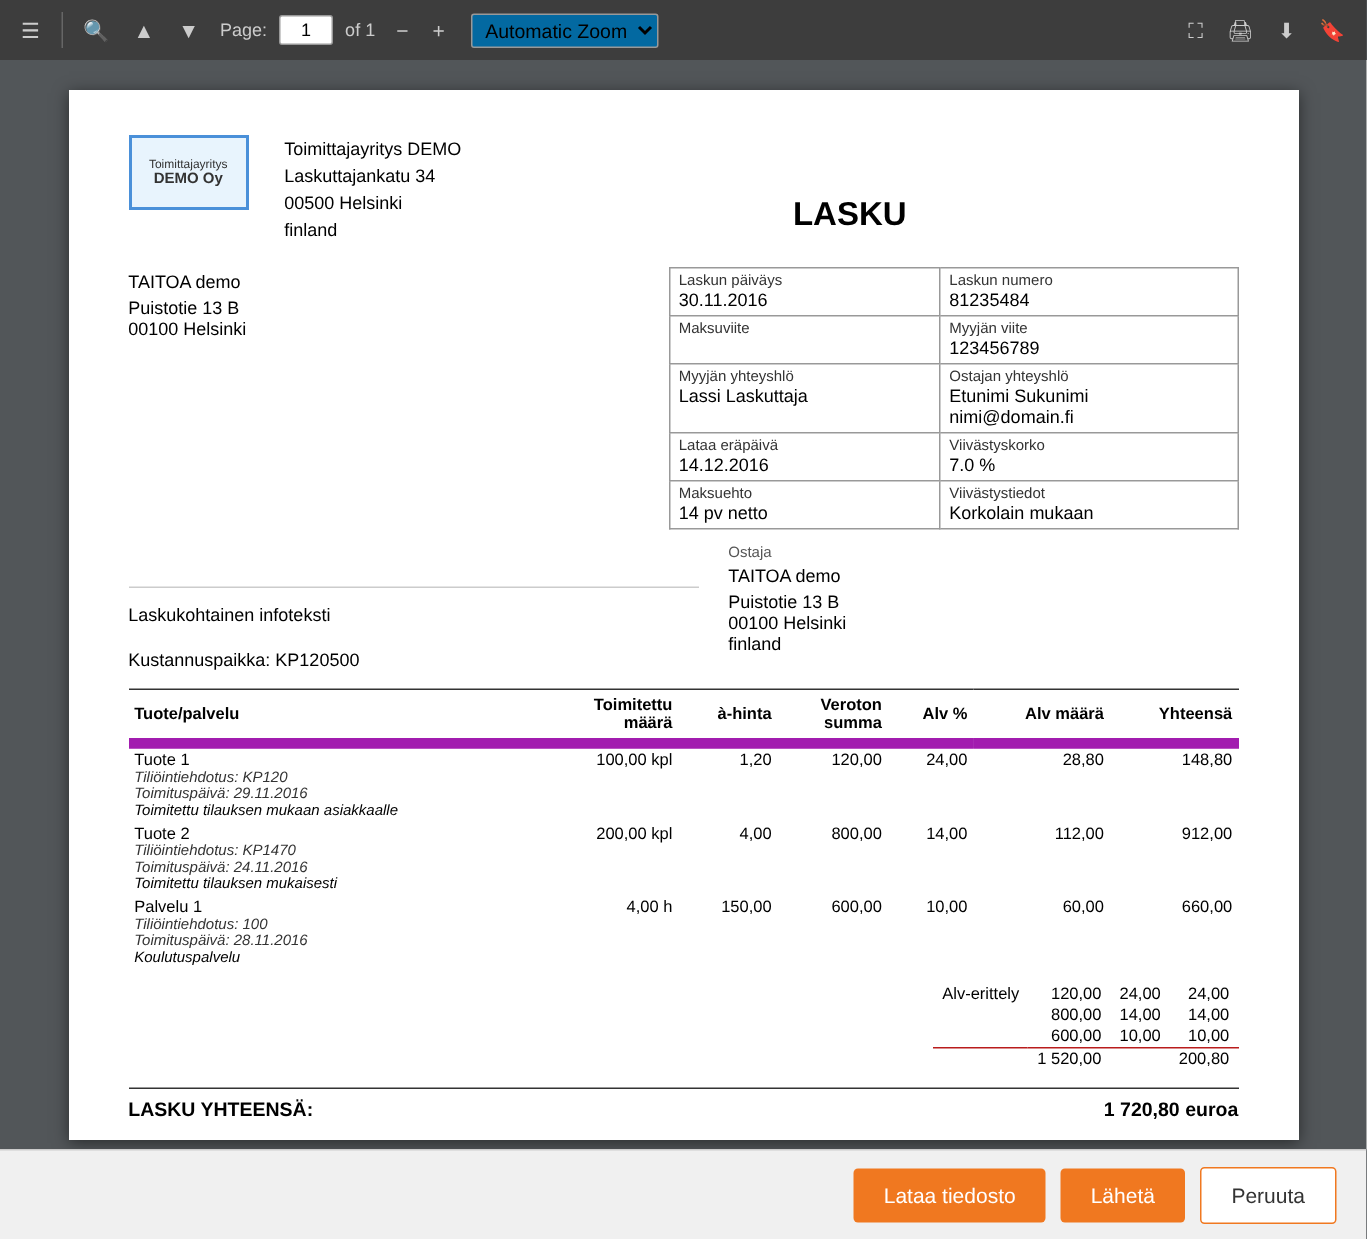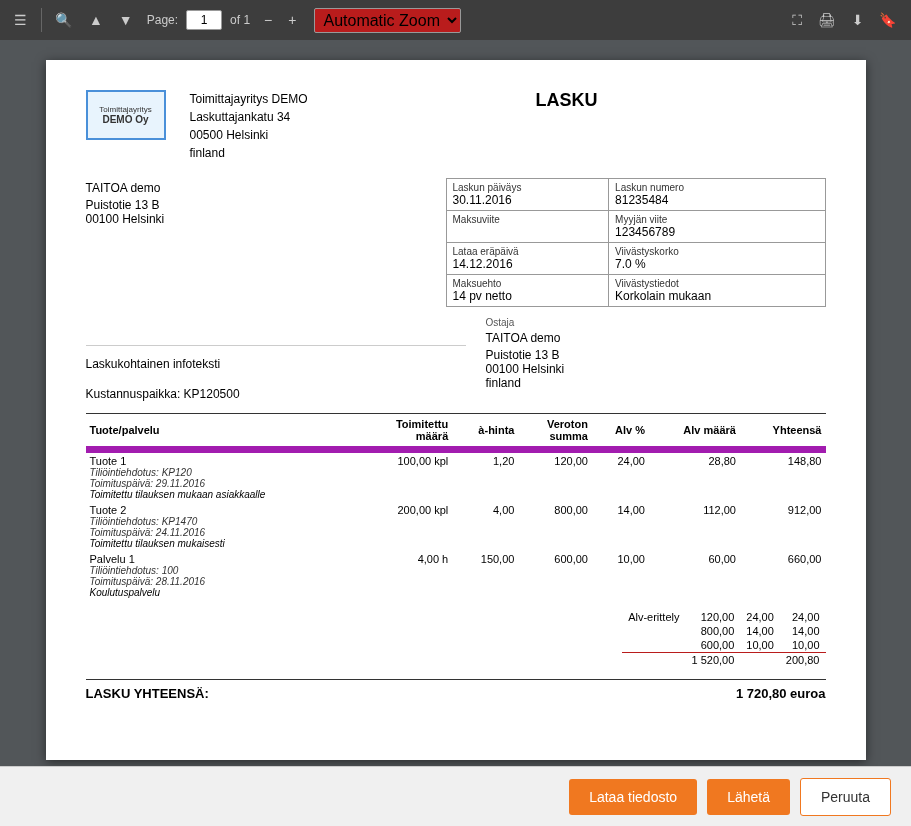--- a/index.html
+++ b/index.html
@@ -29,24 +29,24 @@
       width: 36px;
       text-align: center;
       background: #fff;
       border: 1px solid #999;
       padding: 2px 4px;
       font-size: 12px;
       border-radius: 2px;
     }
     .page-label { color: #ccc; font-size: 12px; margin: 0 4px; }
     .zoom-select {
-      background: #b91c1c;
+      background: #0369a1;
       border: 1px solid #999;
       padding: 2px 4px;
-      font-size: 16px;
+      font-size: 13px;
       border-radius: 2px;
       margin-left: 8px;
     }
     .toolbar-right { margin-left: auto; display: flex; gap: 4px; }
 
     
     .viewer-area {
       flex: 1;
       overflow: auto;
       background: #525659;
@@ -212,21 +212,21 @@
           <span class="logo-name">DEMO Oy</span>
         </div>
         <div class="company-address">
           <div>Toimittajayritys DEMO</div>
           <div>Laskuttajankatu 34</div>
           <div>00500 Helsinki</div>
           <div>finland</div>
         </div>
       </div>
       <div style="text-align:center; margin: 0 auto;">
-        <div style="font-size:18px; font-weight:bold;">LASKU</div>
+        <div style="font-size:22px; font-weight:bold;margin-top:40px;">LASKU</div>
       </div>
     </div>
 
     <div style="display:flex; justify-content:space-between; gap:20px;">
       <div>
         <div style="font-size:12px; line-height:1.7;">TAITOA demo</div>
         <div style="font-size:12px;">Puistotie 13 B</div>
         <div style="font-size:12px;">00100 Helsinki</div>
       </div>
       <div>
@@ -243,20 +243,31 @@
             </td>
           </tr>
           <tr>
             <td>
               <div class="label">Maksuviite</div>
               <div class="value">&nbsp;</div>
             </td>
             <td>
               <div class="label">Myyjän viite</div>
               <div class="value">123456789</div>
+            </td>
+          </tr>
+          <tr>
+            <td>
+              <div class="label">Myyjän yhteyshlö</div>
+              <div class="value">Lassi Laskuttaja</div>
+            </td>
+            <td>
+              <div class="label">Ostajan yhteyshlö</div>
+              <div class="value">Etunimi Sukunimi</div>
+              <div class="value">nimi@domain.fi</div>
             </td>
           </tr>
           <tr>
             <td>
               <div class="label">Lataa eräpäivä</div>
               <div class="value">14.12.2016</div>
             </td>
             <td>
               <div class="label">Viivästyskorko</div>
               <div class="value">7.0 %</div>

